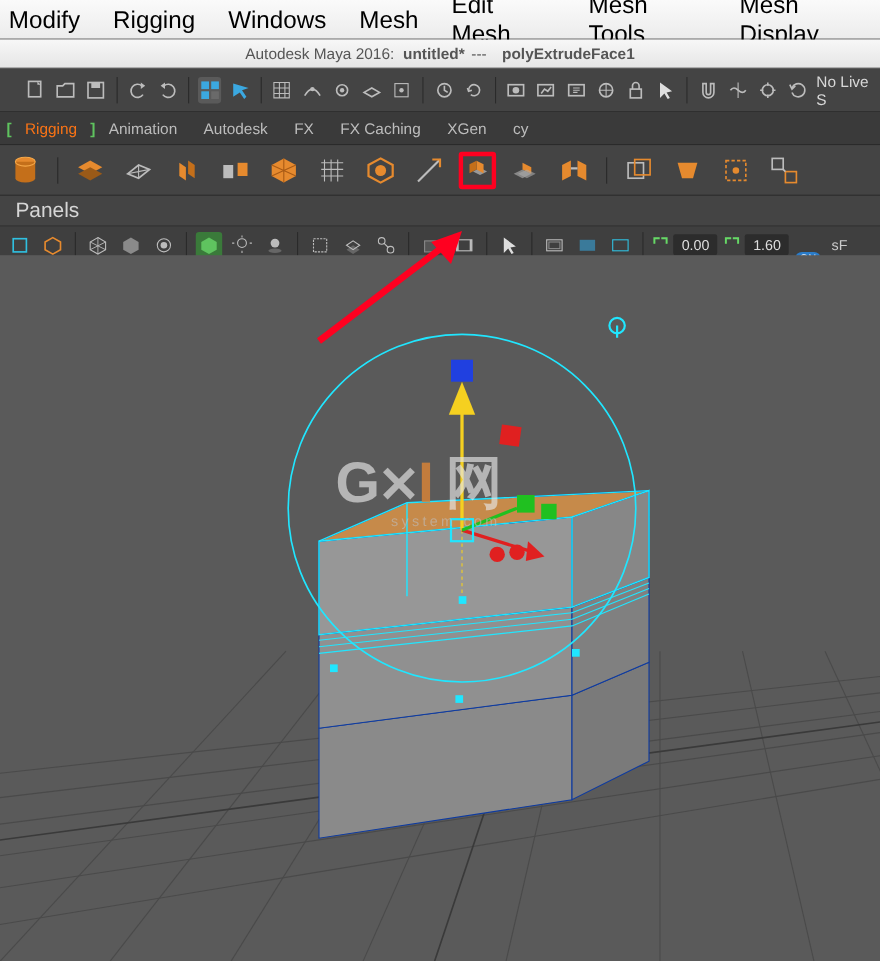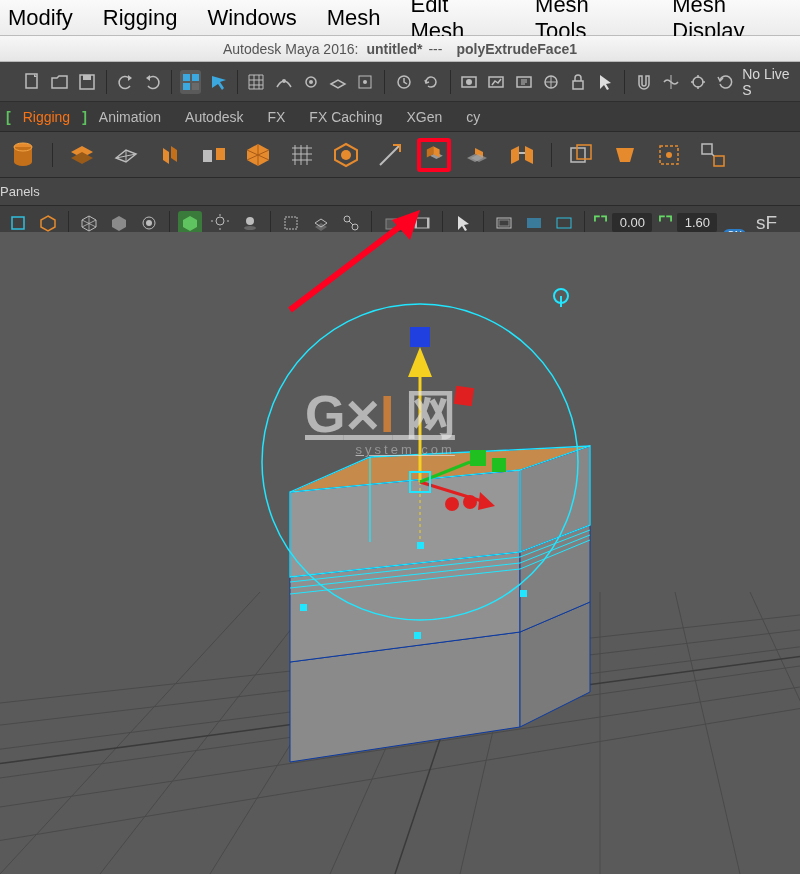--- a/index.html
+++ b/index.html
@@ -29,35 +29,35 @@
 .shelf-tabs .tab.active { color: #f97316; }
 .shelf-tabs .bracket { color: #5fc35f; font-weight: bold; }
 
 
 .shelf-icons { background: #444; height: 46px; display: flex; align-items: center; padding-left: 6px; gap: 10px; border-bottom: 1px solid #2a2a2a; }
 .shelf-btn { width: 34px; height: 34px; display: flex; align-items: center; justify-content: center; }
 .shelf-btn svg { width: 30px; height: 30px; }
 .highlight-red { border: 4px solid #ff0020; border-radius: 3px; padding: 1px; }
 
 
-.panels-bar { background: #444; height: 28px; display: flex; align-items: center; color: #d6d6d6; font-size: 13px; border-bottom: 1px solid #2a2a2a; }
+.panels-bar { background: #444; height: 28px; display: flex; align-items: center; padding-left: 14px; color: #d6d6d6; font-size: 19px; border-bottom: 1px solid #2a2a2a; }
 
 
 .vp-tools { background: #3f3f3f; height: 34px; display: flex; align-items: center; padding-left: 6px; gap: 6px; border-bottom: 1px solid #2a2a2a; }
 .vp-tools .num-box { display: flex; align-items: center; gap: 4px; }
 .vp-tools .corner { color: #66d966; font-weight: bold; font-size: 16px; }
 .vp-tools .val { background: #2c2c2c; color: #dedede; font-size: 13px; padding: 2px 7px; min-width: 40px; text-align: right; border-radius: 2px; }
 .vp-tools .on-badge { background: #2a7cc9; color: #fff; font-size: 10px; border-radius: 6px; padding: 1px 4px; margin-top: 25px; }
 
 
 .viewport { position: absolute; left: 0; right: 0; top: 232px; bottom: 0; background: #5a5a5a; overflow: hidden; }
 .viewport svg.scene { width: 100%; height: 100%; display: block; }
 
 
-.watermark { position: absolute; left: 305px; top: 380px; font-size: 52px; font-weight: bold; color: rgba(230,230,230,0.65); font-family: Arial, sans-serif; letter-spacing: -2px; pointer-events: none; text-decoration: underline; }
+.watermark { position: absolute; left: 305px; top: 404px; font-size: 52px; font-weight: bold; color: rgba(230,230,230,0.65); font-family: Arial, sans-serif; letter-spacing: -2px; pointer-events: none; }
 .watermark .orange { color: rgba(214,130,55,0.85); }
 .watermark .sub { display: block; font-size: 13px; letter-spacing: 3px; font-weight: normal; margin-top: -8px; text-align: right; color: rgba(190,190,190,0.6); }
 
 
 .red-arrow { position: absolute; left: 270px; top: 200px; pointer-events: none; z-index: 50; }
 
 
 .pull-handle { position: absolute; left: 550px; top: 287px; }
 </style>
 </head>
@@ -459,21 +459,21 @@
   <div class="sep"></div>
   <div class="num-box">
     <span class="corner">⌜⌝</span>
     <span class="val">0.00</span>
   </div>
   <div class="num-box">
     <span class="corner">⌜⌝</span>
     <span class="val">1.60</span>
   </div>
   <span class="on-badge">ON</span>
-  <span style="color:#ccc;font-size:19px;margin-left:4px;">sF</span>
+  <span style="color:#ccc;font-size:13px;margin-left:4px;">sF</span>
 </div>
 
 <div class="viewport">
   <svg class="scene" viewBox="0 0 800 642">
 
     <g stroke="#4a4a4a" stroke-width="1">
       <path d="M-100 560 L900 420"></path>
         <path d="M-100 590 L900 440"></path>
         <path d="M-100 625 L900 460"></path>
       <path d="M-100 530 L900 402"></path>

